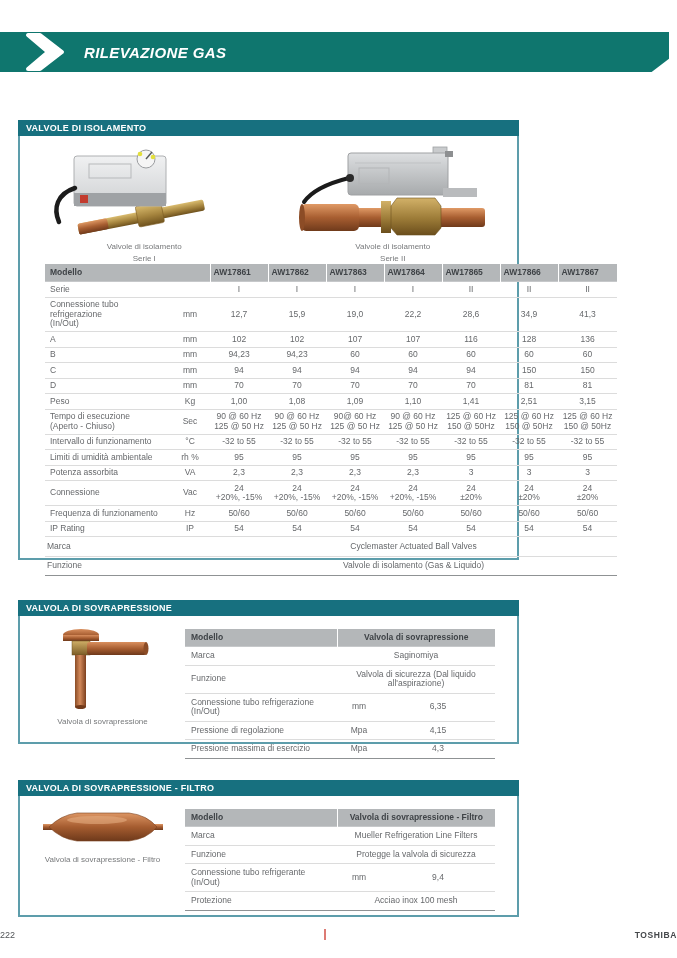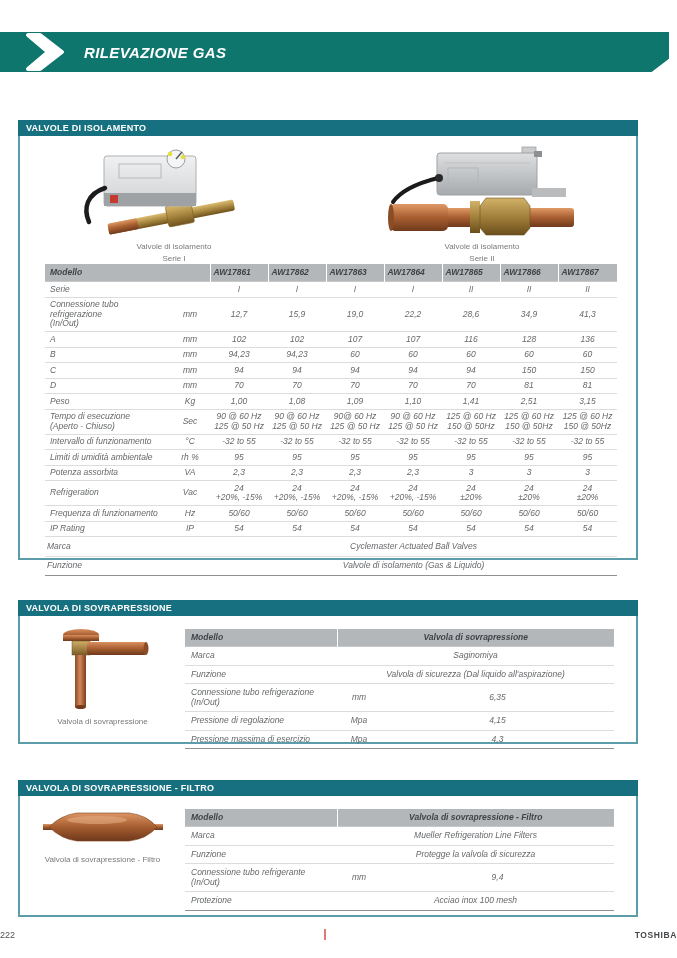--- a/index.html
+++ b/index.html
@@ -8,34 +8,34 @@
   #page { position:relative; width:677px; height:958px; background:#fff; overflow:hidden; margin:0 auto; }
 
   
   .top-banner { position:absolute; top:32px; left:0; width:669px; height:40px; background:#0f766e;
     clip-path:polygon(0 0,100% 0,100% 67%,97.4% 100%,0 100%);
     display:flex; align-items:center; }
   .chevron { margin-left:24px; flex:0 0 auto; }
   .top-title { margin-left:16px; color:#fff; font-size:15px; font-weight:bold; font-style:italic; letter-spacing:.4px; }
 
   
-  .section { position:absolute; left:18px; width:620px; }
+  .section { position:absolute; left:18px; width:501px; }
   .sec-banner { height:16px; background:#17707f; color:#fff; font-size:9px; font-weight:bold;
     line-height:16px; padding-left:8px; letter-spacing:.25px; }
   .sec-box { background:#fff; border:2px solid #5d9dab; border-top:none; }
 
   
   #sec-isolamento { top:120px; }
   #sec-isolamento .sec-box { height:424px; }
   .figs { height:126px; display:flex; padding-top:10px; }
   .fig { flex:1; text-align:center; }
   .fig svg { display:block; margin:0 auto 3px auto; }
   .caption { font-size:8px; color:#77797b; line-height:1.45; white-space:pre-line; }
 
-  table { border-collapse:collapse; table-layout:fixed;font-style:italic; }
+  table { border-collapse:collapse; table-layout:fixed; }
   .spec { width:572px; margin:2px 16px 0 25px; }
   .spec th { background:#b4b7b9; color:#3f4347; font-size:8.5px; font-weight:bold; padding:4px 3px; line-height:9px; }
   .spec th.label-h { text-align:left; padding-left:5px; }
   .spec th.model { text-align:left; border-left:1px solid #fff; }
   .spec thead tr { border-bottom:1px solid #c6c8ca; }
   .spec td { font-size:8.5px; color:#66686b; border-bottom:1px solid #dcdcdc; padding:2.5px 2px;
     line-height:9.5px; text-align:center; white-space:pre-line; }
   .spec td.label { text-align:left; padding-left:5px; }
   .spec tr.tall td { padding:4.5px 2px; }
   .spec tr.last td, .mini tr.last td { border-bottom:1.5px solid #8f9294; }
@@ -301,21 +301,21 @@
               <td class="unit">VA</td>
               <td class="val">2,3</td>
               <td class="val">2,3</td>
               <td class="val">2,3</td>
               <td class="val">2,3</td>
               <td class="val">3</td>
               <td class="val">3</td>
               <td class="val">3</td>
             </tr>
             <tr>
-              <td class="label">Refrigeration</td>
+              <td class="label">Connessione</td>
               <td class="unit">Vac</td>
               <td class="val">24
 +20%, -15%</td>
               <td class="val">24
 +20%, -15%</td>
               <td class="val">24
 +20%, -15%</td>
               <td class="val">24
 +20%, -15%</td>
               <td class="val">24

